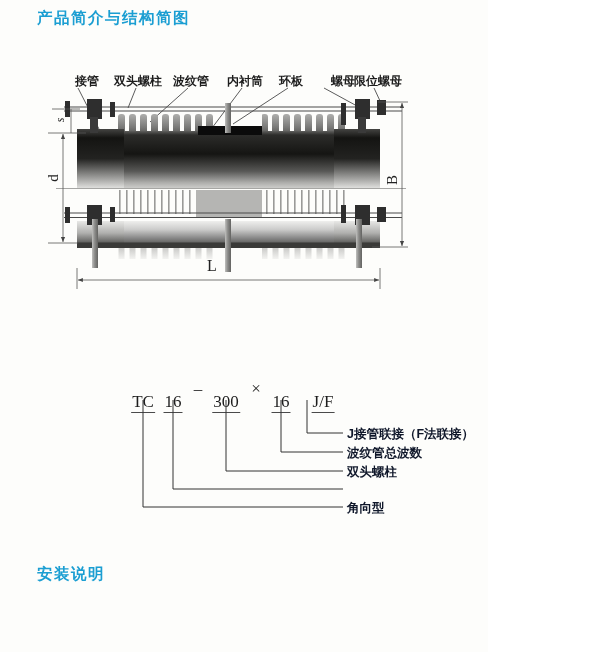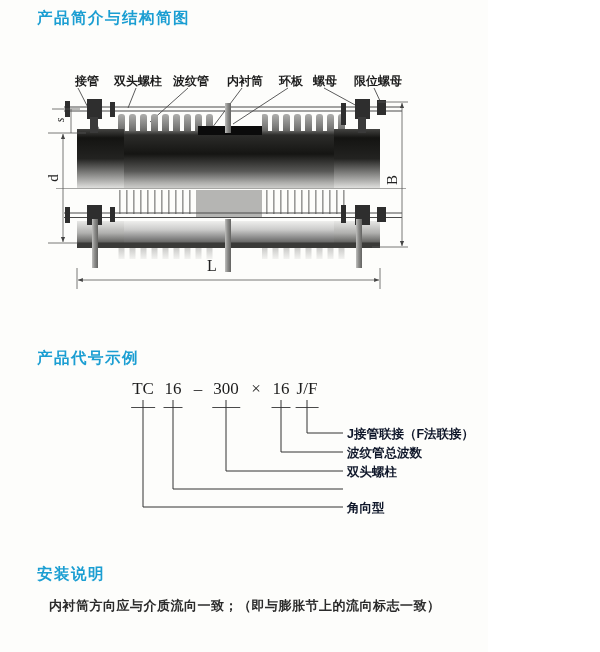--- a/index.html
+++ b/index.html
@@ -38,21 +38,21 @@
   .code-seg{
     position:absolute;
     top:380px;
     transform:translateX(-50%);
     font-family:"Liberation Serif",serif;
     font-size:17px;
     color:#1d1d1d;
     white-space:nowrap;
     line-height:1.0;
   }
-  .code-seg.u{border-bottom:1px solid #4a4a4a;padding:0 1px 10px 1px;}
+  .code-seg.u{border-bottom:1px solid #4a4a4a;padding:0 1px 2px 1px;margin-top:13px;}
   .callout{
     position:absolute;
     left:347px;
     font-size:12.5px;
     font-weight:600;
     color:#0f172a;
     white-space:nowrap;
   }
   .install-line{
     position:absolute;
@@ -71,21 +71,21 @@
 
 <div class="page">
 
   <h2 class="section-title" style="left:37px;top:8px">产品简介与结构简图</h2>
 
   <span class="part-label" style="left:87px">接管</span>
   <span class="part-label" style="left:138px">双头螺柱</span>
   <span class="part-label" style="left:191px">波纹管</span>
   <span class="part-label" style="left:245px">内衬筒</span>
   <span class="part-label" style="left:291px">环板</span>
-  <span class="part-label" style="left:325px">螺母</span>
+  <span class="part-label" style="left:343px">螺母</span>
   <span class="part-label" style="left:378px">限位螺母</span>
 
   <svg width="440" height="255" viewBox="30 58 440 255" style="left:30px;top:58px">
     <defs>
       <linearGradient id="bodyGrad" x1="0" y1="0" x2="0" y2="1">
         <stop offset="0" stop-color="#5f5f5d"></stop>
           <stop offset="0.07" stop-color="#2c2c2a"></stop>
         <stop offset="0.4" stop-color="#151513"></stop>
           <stop offset="0.7" stop-color="#585856"></stop>
         <stop offset="0.9" stop-color="#aeaeac"></stop>
@@ -223,42 +223,40 @@
       <line x1="380" y1="268" x2="380" y2="289"></line>
       <line x1="78" y1="280" x2="379" y2="280" marker-start="url(#arr)" marker-end="url(#arr)"></line>
     </g>
   </svg>
 
   <span class="dim-label rot" style="left:51px;top:111px;font-size:12px;font-style:italic">s</span>
   <span class="dim-label rot" style="left:44px;top:169px;font-size:15px">d</span>
   <span class="dim-label rot" style="left:383px;top:171px;font-size:15px">B</span>
   <span class="dim-label" style="left:203px;top:257px;font-size:16px">L</span>
 
-  <h2 class="section-title" style="left:37px;top:348px">产品代号示例</h2>
 
   <span class="code-seg u" style="left:143px">TC</span>
   <span class="code-seg u" style="left:173px">16</span>
   <span class="code-seg" style="left:198px">–</span>
   <span class="code-seg u" style="left:226px">300</span>
   <span class="code-seg" style="left:256px">×</span>
   <span class="code-seg u" style="left:281px">16</span>
-  <span class="code-seg u" style="left:307px">J/F</span>
+  <span class="code-seg u" style="left:323px">J/F</span>
 
   <svg width="225" height="115" viewBox="130 398 225 115" style="left:130px;top:398px">
     <g stroke="#333" stroke-width="1" fill="none">
       <polyline points="143,400 143,507 343,507"></polyline>
       <polyline points="173,400 173,489 343,489"></polyline>
       <polyline points="226,400 226,471 343,471"></polyline>
       <polyline points="281,400 281,452 343,452"></polyline>
       <polyline points="307,400 307,433 343,433"></polyline>
     </g>
   </svg>
 
   <span class="callout" style="top:426px">J接管联接（F法联接）</span>
   <span class="callout" style="top:445px">波纹管总波数</span>
   <span class="callout" style="top:464px">双头螺柱</span>
   <span class="callout" style="top:500px">角向型</span>
 
   <h2 class="section-title" style="left:37px;top:564px">安装说明</h2>
 
-  <p class="install-line" style="top:597px">内衬筒方向应与介质流向一致；（即与膨胀节上的流向标志一致）</p>
 
 </div>
 
 </body></html>

